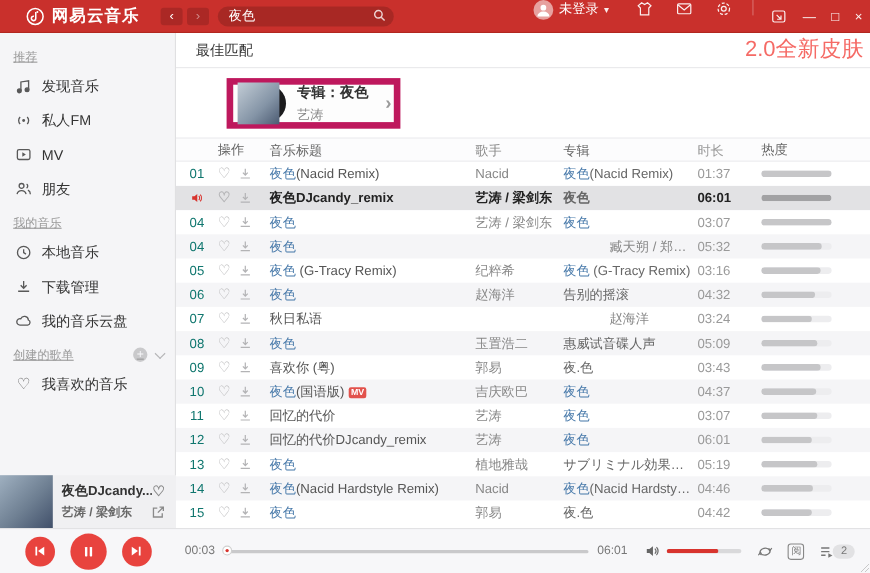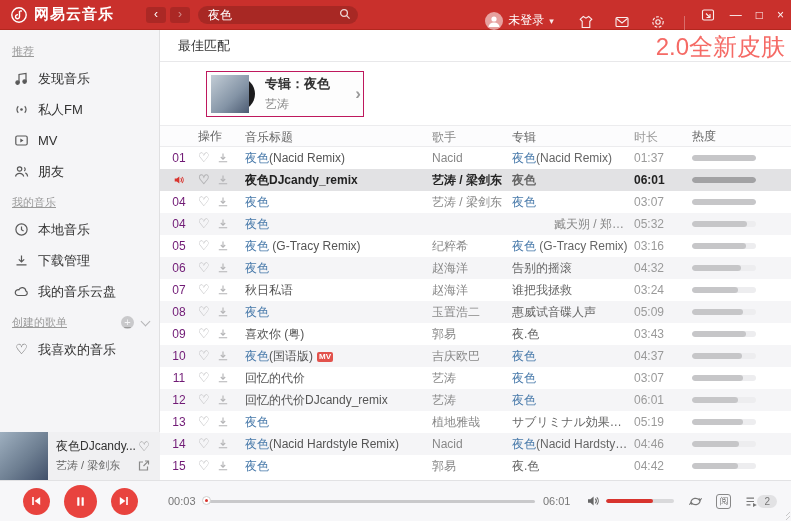--- a/index.html
+++ b/index.html
@@ -3,33 +3,33 @@
 <meta charset="utf-8">
 <style>
   * { margin:0; padding:0; box-sizing:border-box; }
   html,body { width:791px; height:521px; overflow:hidden; }
   body { font-family:"Liberation Sans", sans-serif; background:#fff; color:#333; }
   .window { position:relative; width:791px; height:521px; background:#fff; }
 
   
   .topbar { position:absolute; top:0; left:0; right:0; height:30px; background:#c9302c;
             border-bottom:1px solid #b2271f; display:flex; align-items:center; color:#fff; }
-  .logo { display:flex; align-items:center; gap:6px; padding:0 10px; width:160px; }
+  .logo { display:flex; align-items:center; gap:6px; padding:0 23px; width:160px; }
   .logo svg { width:18px; height:18px; }
   .logo-text { font-size:15px; font-weight:bold; letter-spacing:1px; }
   .navbtns { display:flex; gap:4px; margin-left:-14px; }
   .navbtn { width:20px; height:16px; border-radius:3px; background:rgba(0,0,0,.15);
             font-size:12px; line-height:15px; text-align:center; cursor:pointer; }
   .navbtn.disabled { color:rgba(255,255,255,.45); }
   .searchbox { margin-left:8px; position:relative; }
   .searchbox input { width:160px; height:18px; border:none; outline:none; border-radius:9px;
             background:rgba(0,0,0,.16); color:#fff; font-size:12px; padding:0 24px 0 10px;
             font-family:"Liberation Sans", sans-serif; }
   .search-ic { position:absolute; right:7px; top:3px; width:12px; height:12px; opacity:.8; }
-  .topbar-right { margin-left:auto; display:flex; align-items:flex-end; gap:0; }
+  .topbar-right { margin-left:auto; display:flex; align-items:flex-start; gap:0; }
   .user { display:flex; align-items:center; gap:5px; cursor:pointer; margin-right:14px; }
   .avatar { width:18px; height:18px; border-radius:50%; background:rgba(255,255,255,.55);
             display:flex; align-items:center; justify-content:center; overflow:hidden; }
   .avatar svg { width:14px; height:14px; }
   .login-label { font-size:12px; }
   .caret { font-size:9px; opacity:.9; }
   .tb-ic { width:16px; height:16px; margin:0 10px; opacity:.92; cursor:pointer; }
   .tb-divider { width:1px; height:14px; background:rgba(255,255,255,.3); margin:0 8px; }
   .winctl { display:flex; align-items:center; }
   .winctl .tb-ic { margin:0 7px; }
@@ -47,51 +47,51 @@
   .plus-circle { width:13px; height:13px; border-radius:50%; background:#c9c9cb; color:#f5f5f7;
                  font-size:11px; line-height:12px; text-align:center; cursor:pointer; }
   .chev-down { width:7px; height:7px; border-right:1.5px solid #b5b5b7; border-bottom:1.5px solid #b5b5b7;
                transform:rotate(45deg); margin-top:-3px; cursor:pointer; }
 
   
   .np-card { position:absolute; left:0; bottom:41px; width:160px; height:48px; background:#f0f0f2;
              display:flex; z-index:3; }
   .np-thumb { width:48px; height:48px; flex:none; cursor:pointer;
               background:linear-gradient(135deg,#9fb0c0 0%,#6e7f92 55%,#41506a 100%); }
-  .np-info { flex:1; padding:6px 4px 0 8px; overflow:hidden; }
+  .np-info { flex:1; padding:6px 4px 0 8px; overflow:hidden;font-weight:bold; }
   .np-line { display:flex; align-items:center; }
   .np-title { font-size:12px; color:#333; white-space:nowrap; overflow:hidden; flex:1; }
   .np-artist { font-size:11px; color:#666; white-space:nowrap; overflow:hidden; flex:1; margin-top:3px; }
   .np-heart { font-size:13px; color:#8a8a8a; margin-right:6px; cursor:pointer; }
   .np-share { width:13px; height:13px; color:#8a8a8a; margin-right:6px; margin-top:3px; cursor:pointer; }
 
   
   .main { position:absolute; left:160px; top:30px; right:0; bottom:41px; background:#fff; overflow:hidden; }
-  .watermark { position:absolute; top:1px; right:6px; font-size:24px; color:#f56a65; z-index:5; }
+  .watermark { position:absolute; top:1px; right:6px; font-size:20px; color:#f56a65; z-index:5; }
   .bm-bar { height:32px; line-height:32px; padding-left:18px; font-size:13px; color:#333;
             border-bottom:1px solid #e8e8ea; }
-  .album-card { margin:9px 0 8px 46px; width:158px; height:46px; border:1px solid #be185d;
+  .album-card { margin:9px 0 8px 46px; width:158px; height:46px; border:6px solid #be185d;
                 background:#fdfdfd; display:flex; align-items:center; padding:0 2px 0 4px; cursor:pointer; }
   .ac-thumb { position:relative; width:46px; height:38px; flex:none; }
   .ac-disc { position:absolute; left:10px; top:2px; width:34px; height:34px; border-radius:50%; background:#1b1b1d; }
   .ac-photo { position:absolute; left:0; top:0; width:38px; height:38px;
               background:linear-gradient(135deg,#c3cdd6 0%,#8494a6 60%,#4c5b72 100%); }
   .ac-text { margin-left:8px; flex:1; overflow:hidden; }
   .ac-title { font-size:13px; font-weight:bold; color:#333; white-space:nowrap; }
   .ac-artist { font-size:12px; color:#898989; margin-top:3px; }
   .ac-chev { font-size:17px; color:#9a9a9a; font-weight:bold; }
 
   
   .thead { display:flex; height:22px; line-height:22px; font-size:12px; color:#666;
            border-top:1px solid #ececee; border-bottom:1px solid #ececee; background:#fcfcfd; }
   .trow { display:flex; height:22px; line-height:22px; font-size:12px; color:#555; cursor:default; }
   .trow.alt { background:#f5f5f7; }
   .trow.playing { background:#e2e2e4; color:#222; font-weight:bold; }
   .c { padding-right:6px; white-space:nowrap; overflow:hidden; text-overflow:ellipsis; }
-  .num { width:38px; text-align:center; color:#701a75; flex:none; padding-right:0; }
+  .num { width:38px; text-align:center; color:#0f766e; flex:none; padding-right:0; }
   .num svg { width:12px; height:12px; vertical-align:-2px; color:#d8342e; }
   .ops { width:47px; flex:none; display:flex; align-items:center; gap:7px; padding-right:0; }
   .ic-heart { font-size:13px; color:#b3b3b5; cursor:pointer; line-height:22px; }
   .ic-dl { width:12px; height:12px; color:#b3b3b5; cursor:pointer; display:inline-flex; }
   .ic-dl svg { width:12px; height:12px; }
   .title { flex:1; }
   .artist { width:80px; flex:none; color:#888; }
   .trow.playing .artist { color:#222; }
   .album { width:122px; flex:none; color:#666; }
   .dur { width:58px; flex:none; color:#9a9a9a; }
@@ -436,21 +436,20 @@
           <div class="c ops">
             <span class="ic-heart">♡</span>
             <span class="ic-dl">
               <svg viewBox="0 0 12 12" fill="none" stroke="currentColor" stroke-width="1.1">
                 <path d="M6 1.5 V6.8 M3.8 5 L6 7.3 L8.2 5 M1.8 9.8 H10.2"></path>
               </svg>
             </span>
           </div>
           <div class="c title"><span>秋日私语</span></div>
           <div class="c artist">赵海洋</div>
-          <div class="c album"><span>谁把我拯救</span></div>
           <div class="c dur">03:24</div>
           <div class="c pop">
             <span class="pop-track">
               <span class="pop-fill" style="width:72%"></span>
             </span>
           </div>
         </div>
         <div class="trow alt">
           <div class="c num">08</div>
           <div class="c ops">

